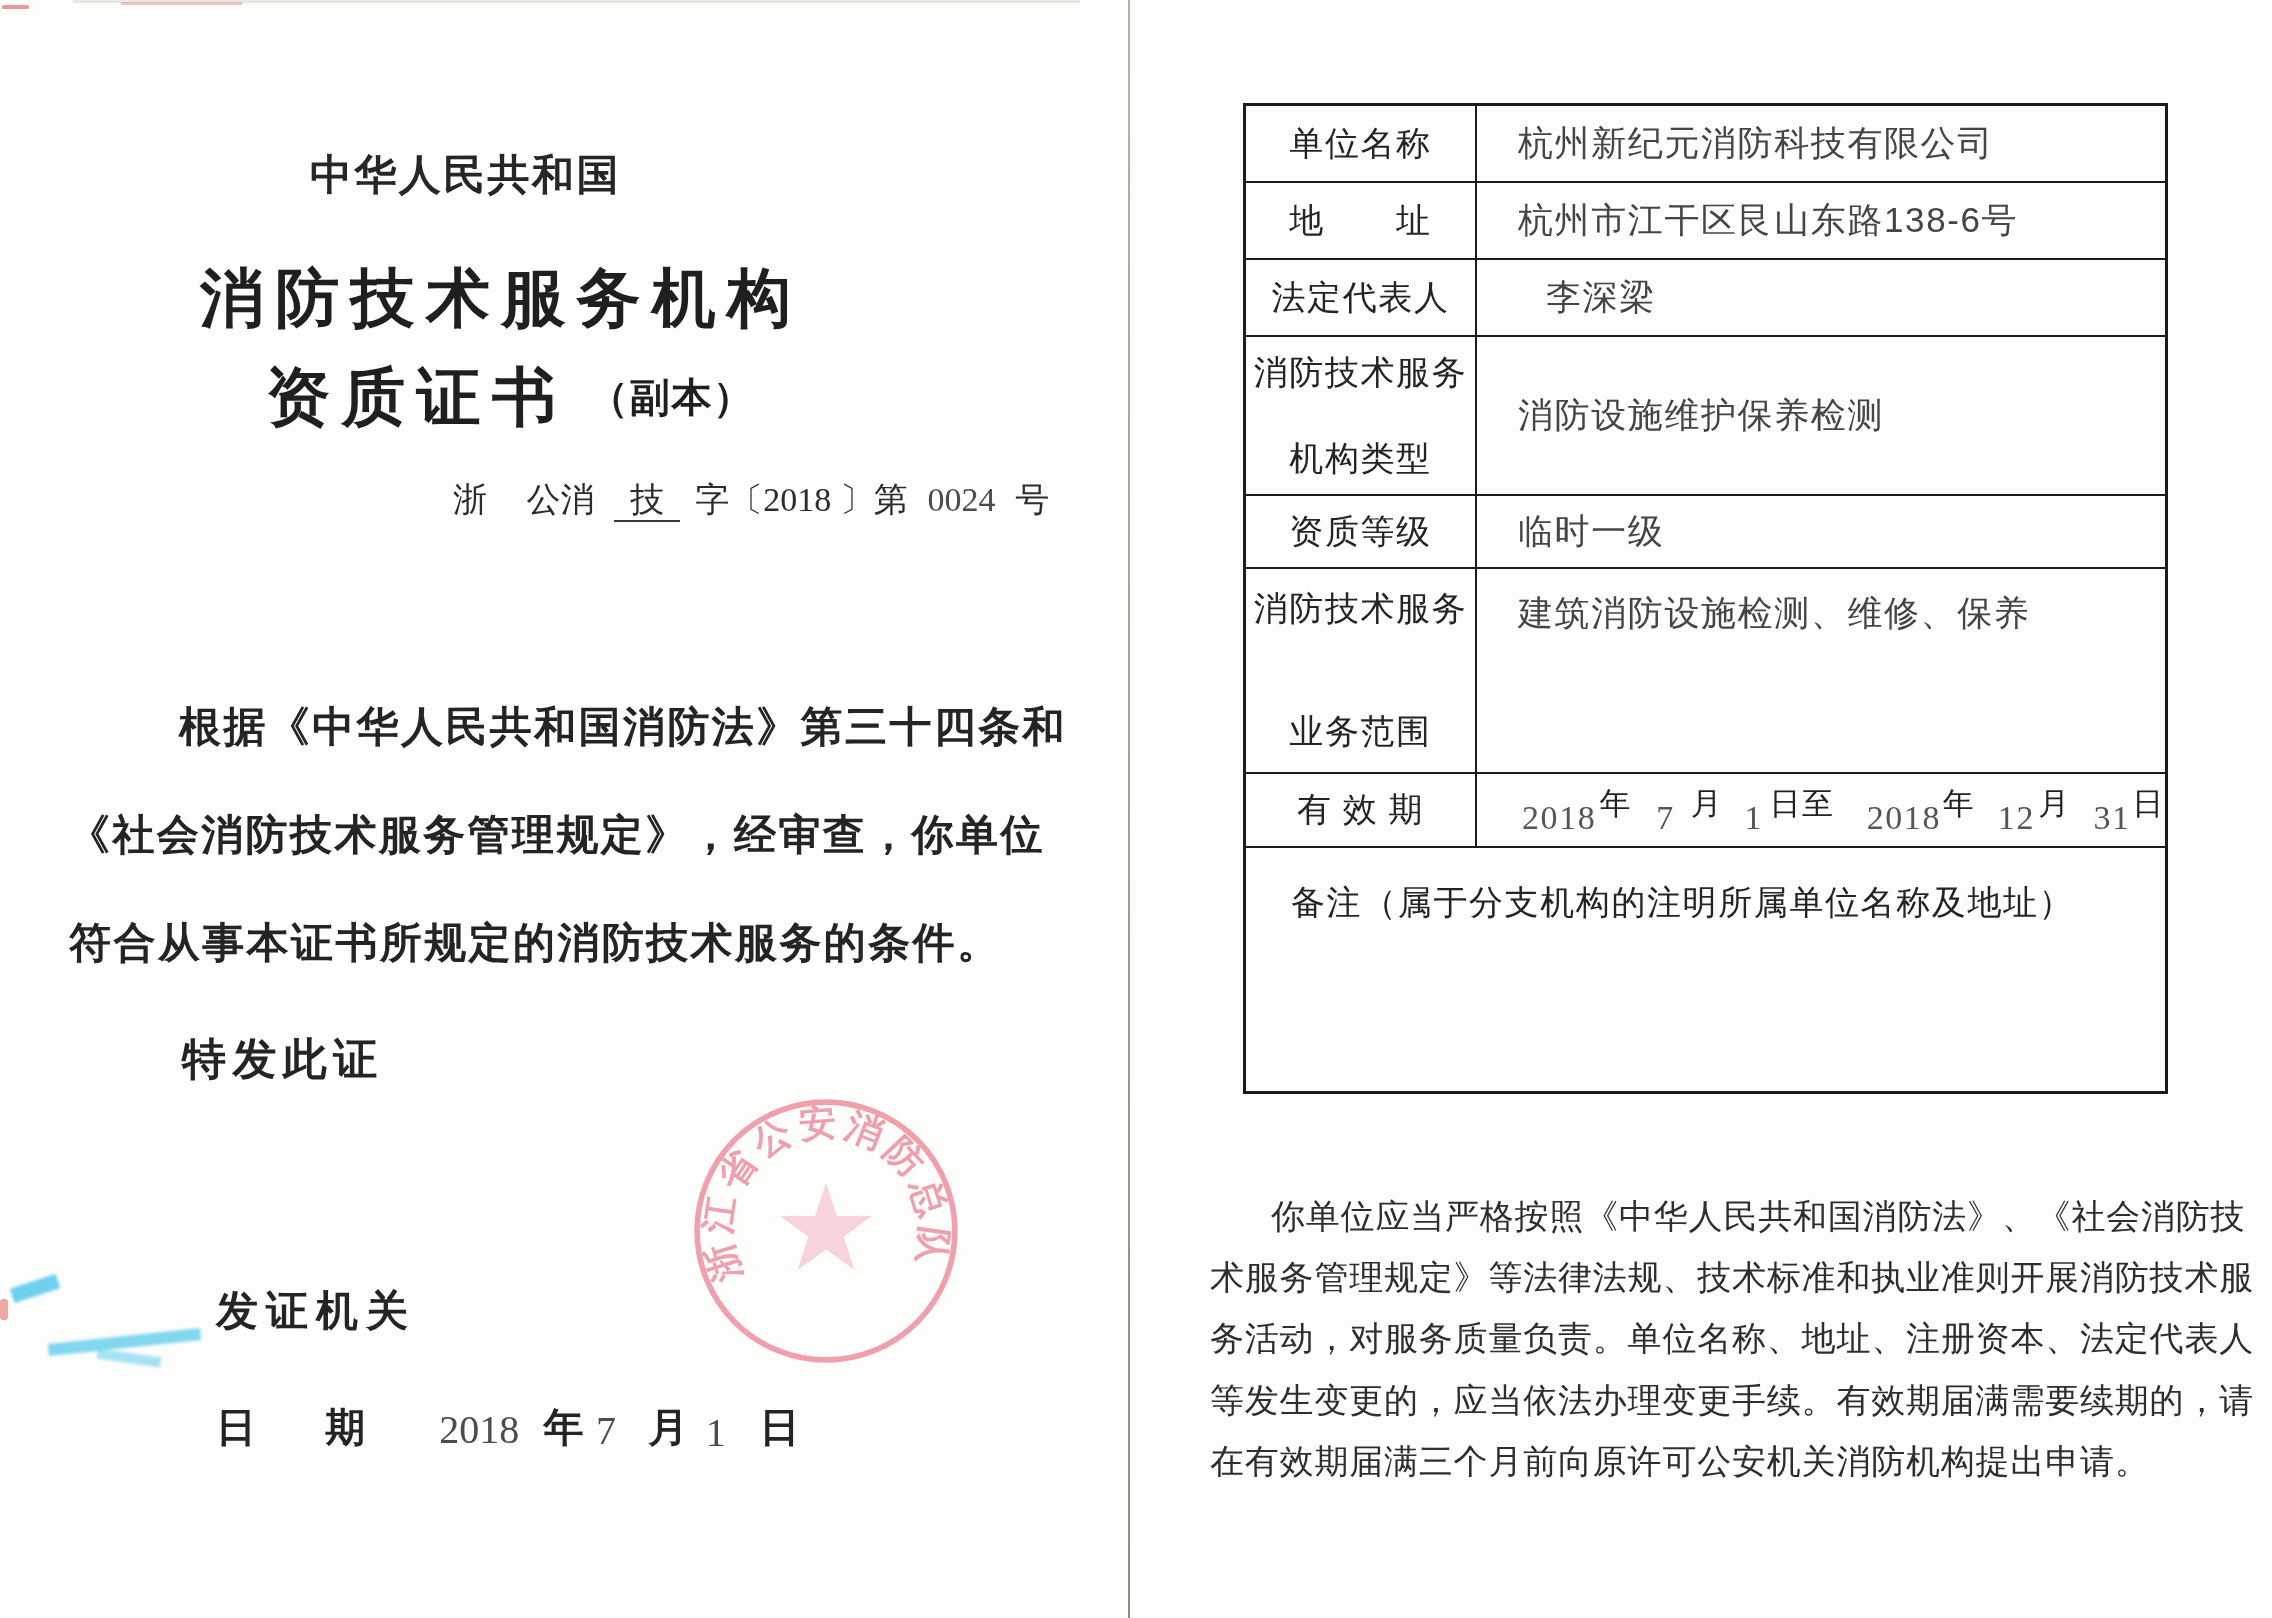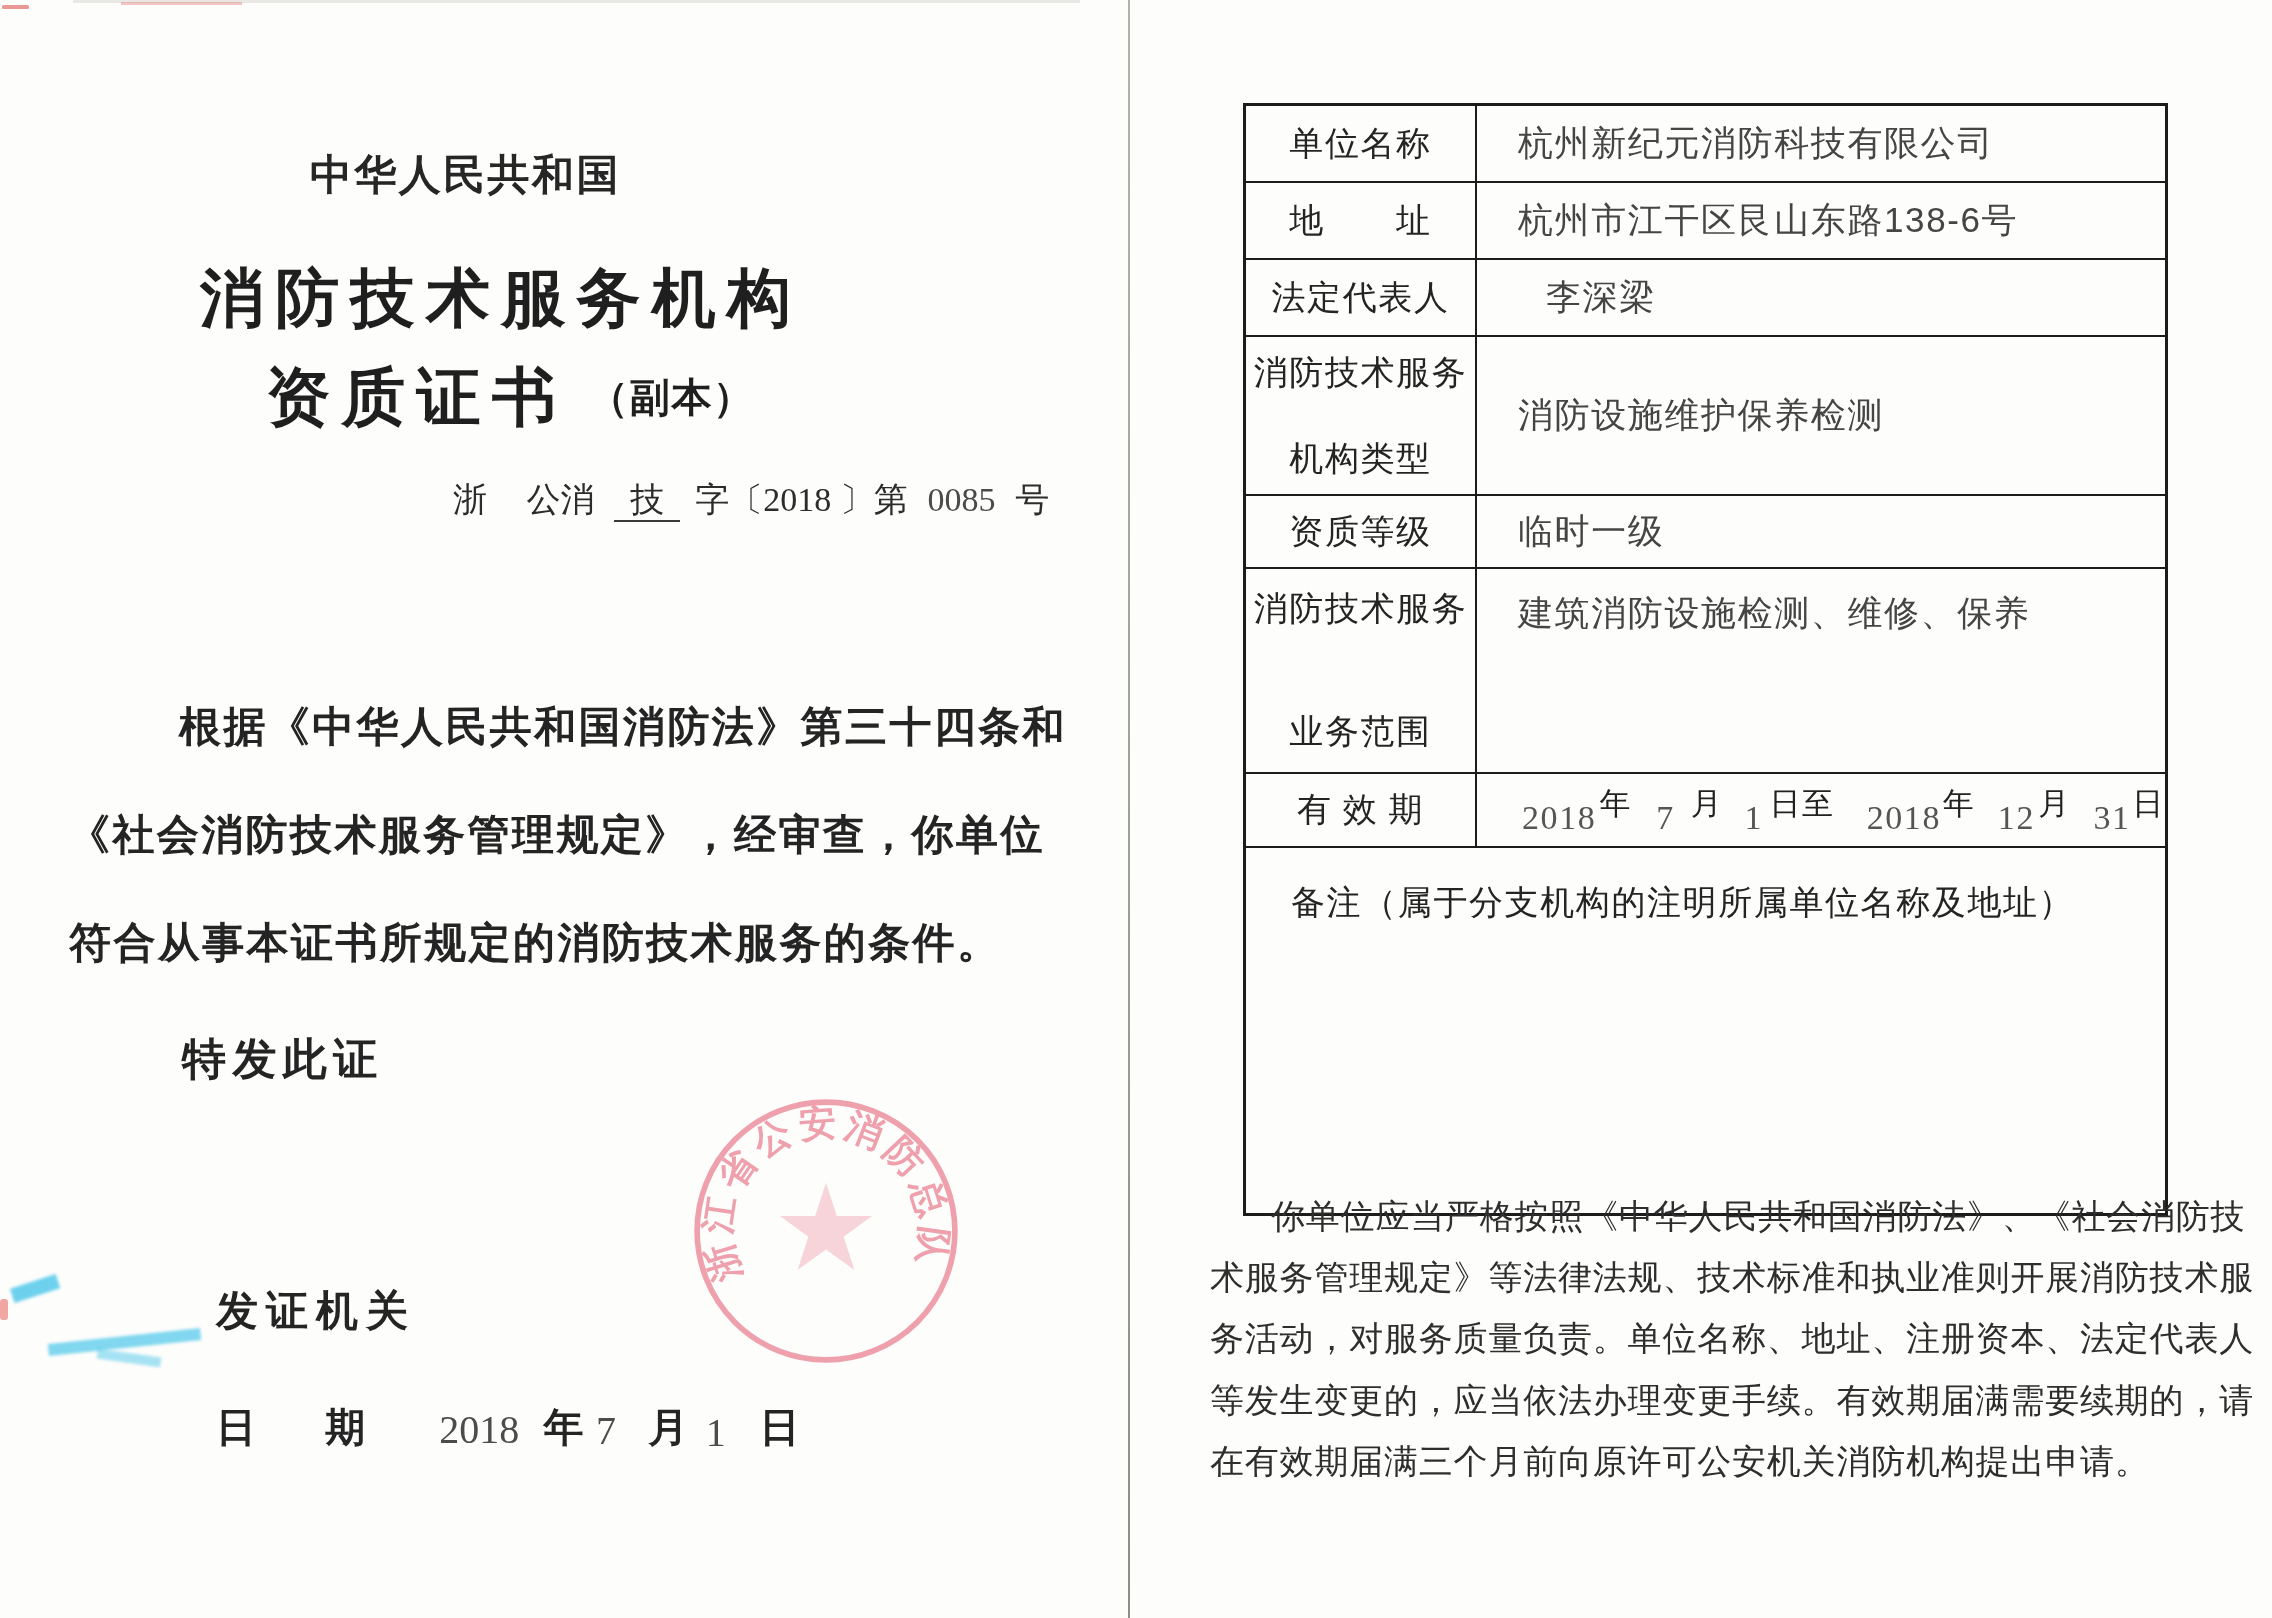--- a/index.html
+++ b/index.html
@@ -72,21 +72,21 @@
   .vcell{
     flex:1;display:flex;align-items:center;box-sizing:border-box;padding-left:41px;
     font-size:35px;color:#454545;letter-spacing:1.6px;
   }
   .r1{height:77px;} .r2{height:77px;} .r3{height:77px;gap:28px;}
   .r4{height:159px;} .r4 .lcell{gap:40px;}
   .r5{height:73px;}
   .r6{height:205px;} .r6 .lcell{gap:77px;}
   .r6 .vcell{align-items:flex-start;padding-top:21px;}
   .r7{height:74px;}
-  .r8{height:365px;display:block;}
+  .r8{height:243px;display:block;}
   .remark{
     font-family:"Liberation Serif",serif;font-size:34px;color:#242424;
     padding:32px 0 0 45px;letter-spacing:1.6px;white-space:nowrap;
   }
   
   .validity .vcell{padding-left:29px;}
   .vnum{font-family:"Liberation Serif",serif;font-size:34px;color:#555;position:relative;top:8px;}
   .vunit{font-family:"Liberation Serif",serif;font-size:31px;color:#222;position:relative;top:-6.4px;}
   .mA{margin-left:16px;} .mB{margin-left:3.2px;} .mC{margin-left:24px;}
   .mD{margin-left:16px;} .mE{margin-left:21px;} .mF{margin-left:6.4px;}
@@ -118,21 +118,21 @@
   <div class="abs title2">消防技术服务机构</div>
   <div class="abs title3">
     <span>资质证书</span><span class="suffix">（副本）</span>
   </div>
 
   <div class="abs certno">
     <span class="p1">浙</span>
     <span class="p2">公消</span>
     <span class="p3">技</span>
     <span class="p4">字〔2018 〕第</span>
-    <span class="p5">0085</span>
+    <span class="p5">0024</span>
     <span class="p6">号</span>
   </div>
 
   <div class="abs bodyline l2">《社会消防技术服务管理规定》，经审查，你单位</div>
   <div class="abs bodyline l1">根据《中华人民共和国消防法》第三十四条和</div>
   <div class="abs bodyline l3">符合从事本证书所规定的消防技术服务的条件。</div>
   <div class="abs bodyline l4">特发此证</div>
 
   <div class="abs issuer">发证机关</div>
 

